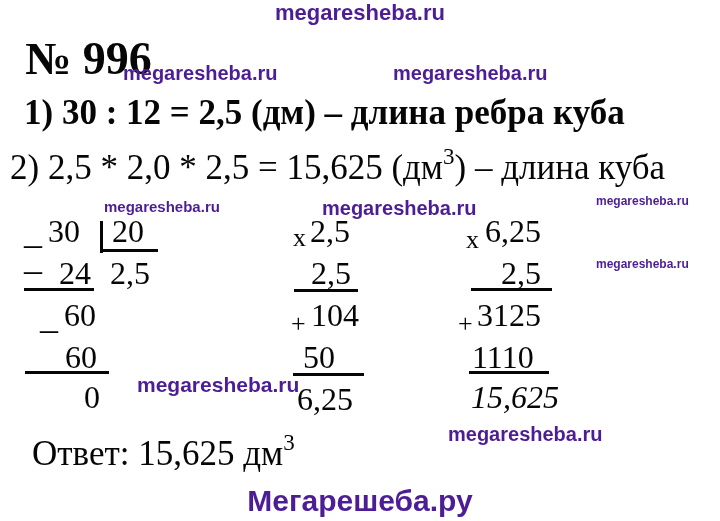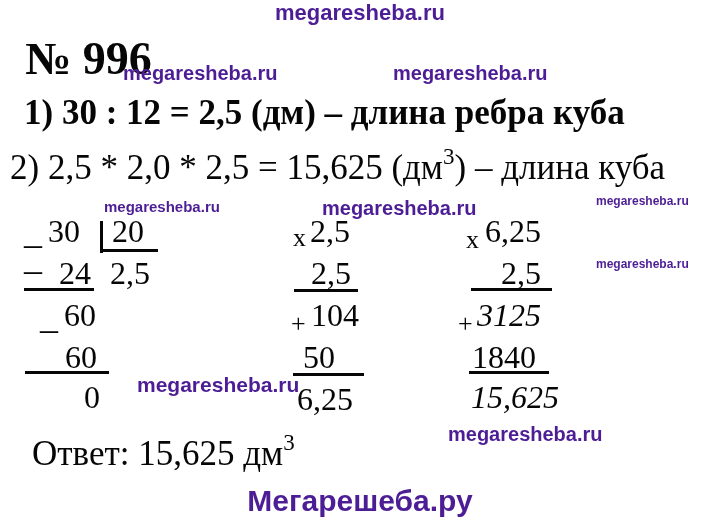--- a/index.html
+++ b/index.html
@@ -77,22 +77,22 @@
   <div class="abs serif math" style="left:303px;top:341px;font-family:Liberation Serif, serif;">50</div>
   <div class="bar" style="left:293px;top:373px;width:71px;height:3px;"></div>
   <div class="abs serif math" style="left:297px;top:383px;">6,25</div>
 
   <div class="abs serif opsmall" style="left:466px;top:227px;">x</div>
   <div class="abs serif math" style="left:485px;top:215px;">6,25</div>
   <div class="abs serif math" style="left:501px;top:257px;">2,5</div>
   <div class="bar" style="left:471px;top:288px;width:81px;height:3px;"></div>
 
   <div class="abs serif opsmall" style="left:458px;top:311px;">+</div>
-  <div class="abs serif math" style="left:477px;top:299px;font-style:italic;">3125</div>
-  <div class="abs serif math" style="left:472px;top:341px;">1840</div>
+  <div class="abs serif math" style="left:477px;top:299px;">3125</div>
+  <div class="abs serif math" style="left:472px;top:341px;">1110</div>
   <div class="bar" style="left:469px;top:371px;width:80px;height:3px;"></div>
   <div class="abs serif math" style="left:471px;top:381px;font-style:italic;">15,625</div>
 
   <div class="abs wm" style="left:596px;top:195px;font-size:12px;">megaresheba.ru</div>
   <div class="abs wm" style="left:596px;top:258px;font-size:12px;">megaresheba.ru</div>
   <div class="abs wm" style="left:137px;top:374px;font-size:21px;">megaresheba.ru</div>
   <div class="abs wm" style="left:448px;top:424px;font-size:20px;">megaresheba.ru</div>
 
   <div class="abs serif bigline" style="left:32px;top:436px;">
     <span>Ответ: 15,625 дм</span><span class="sup">3</span>

